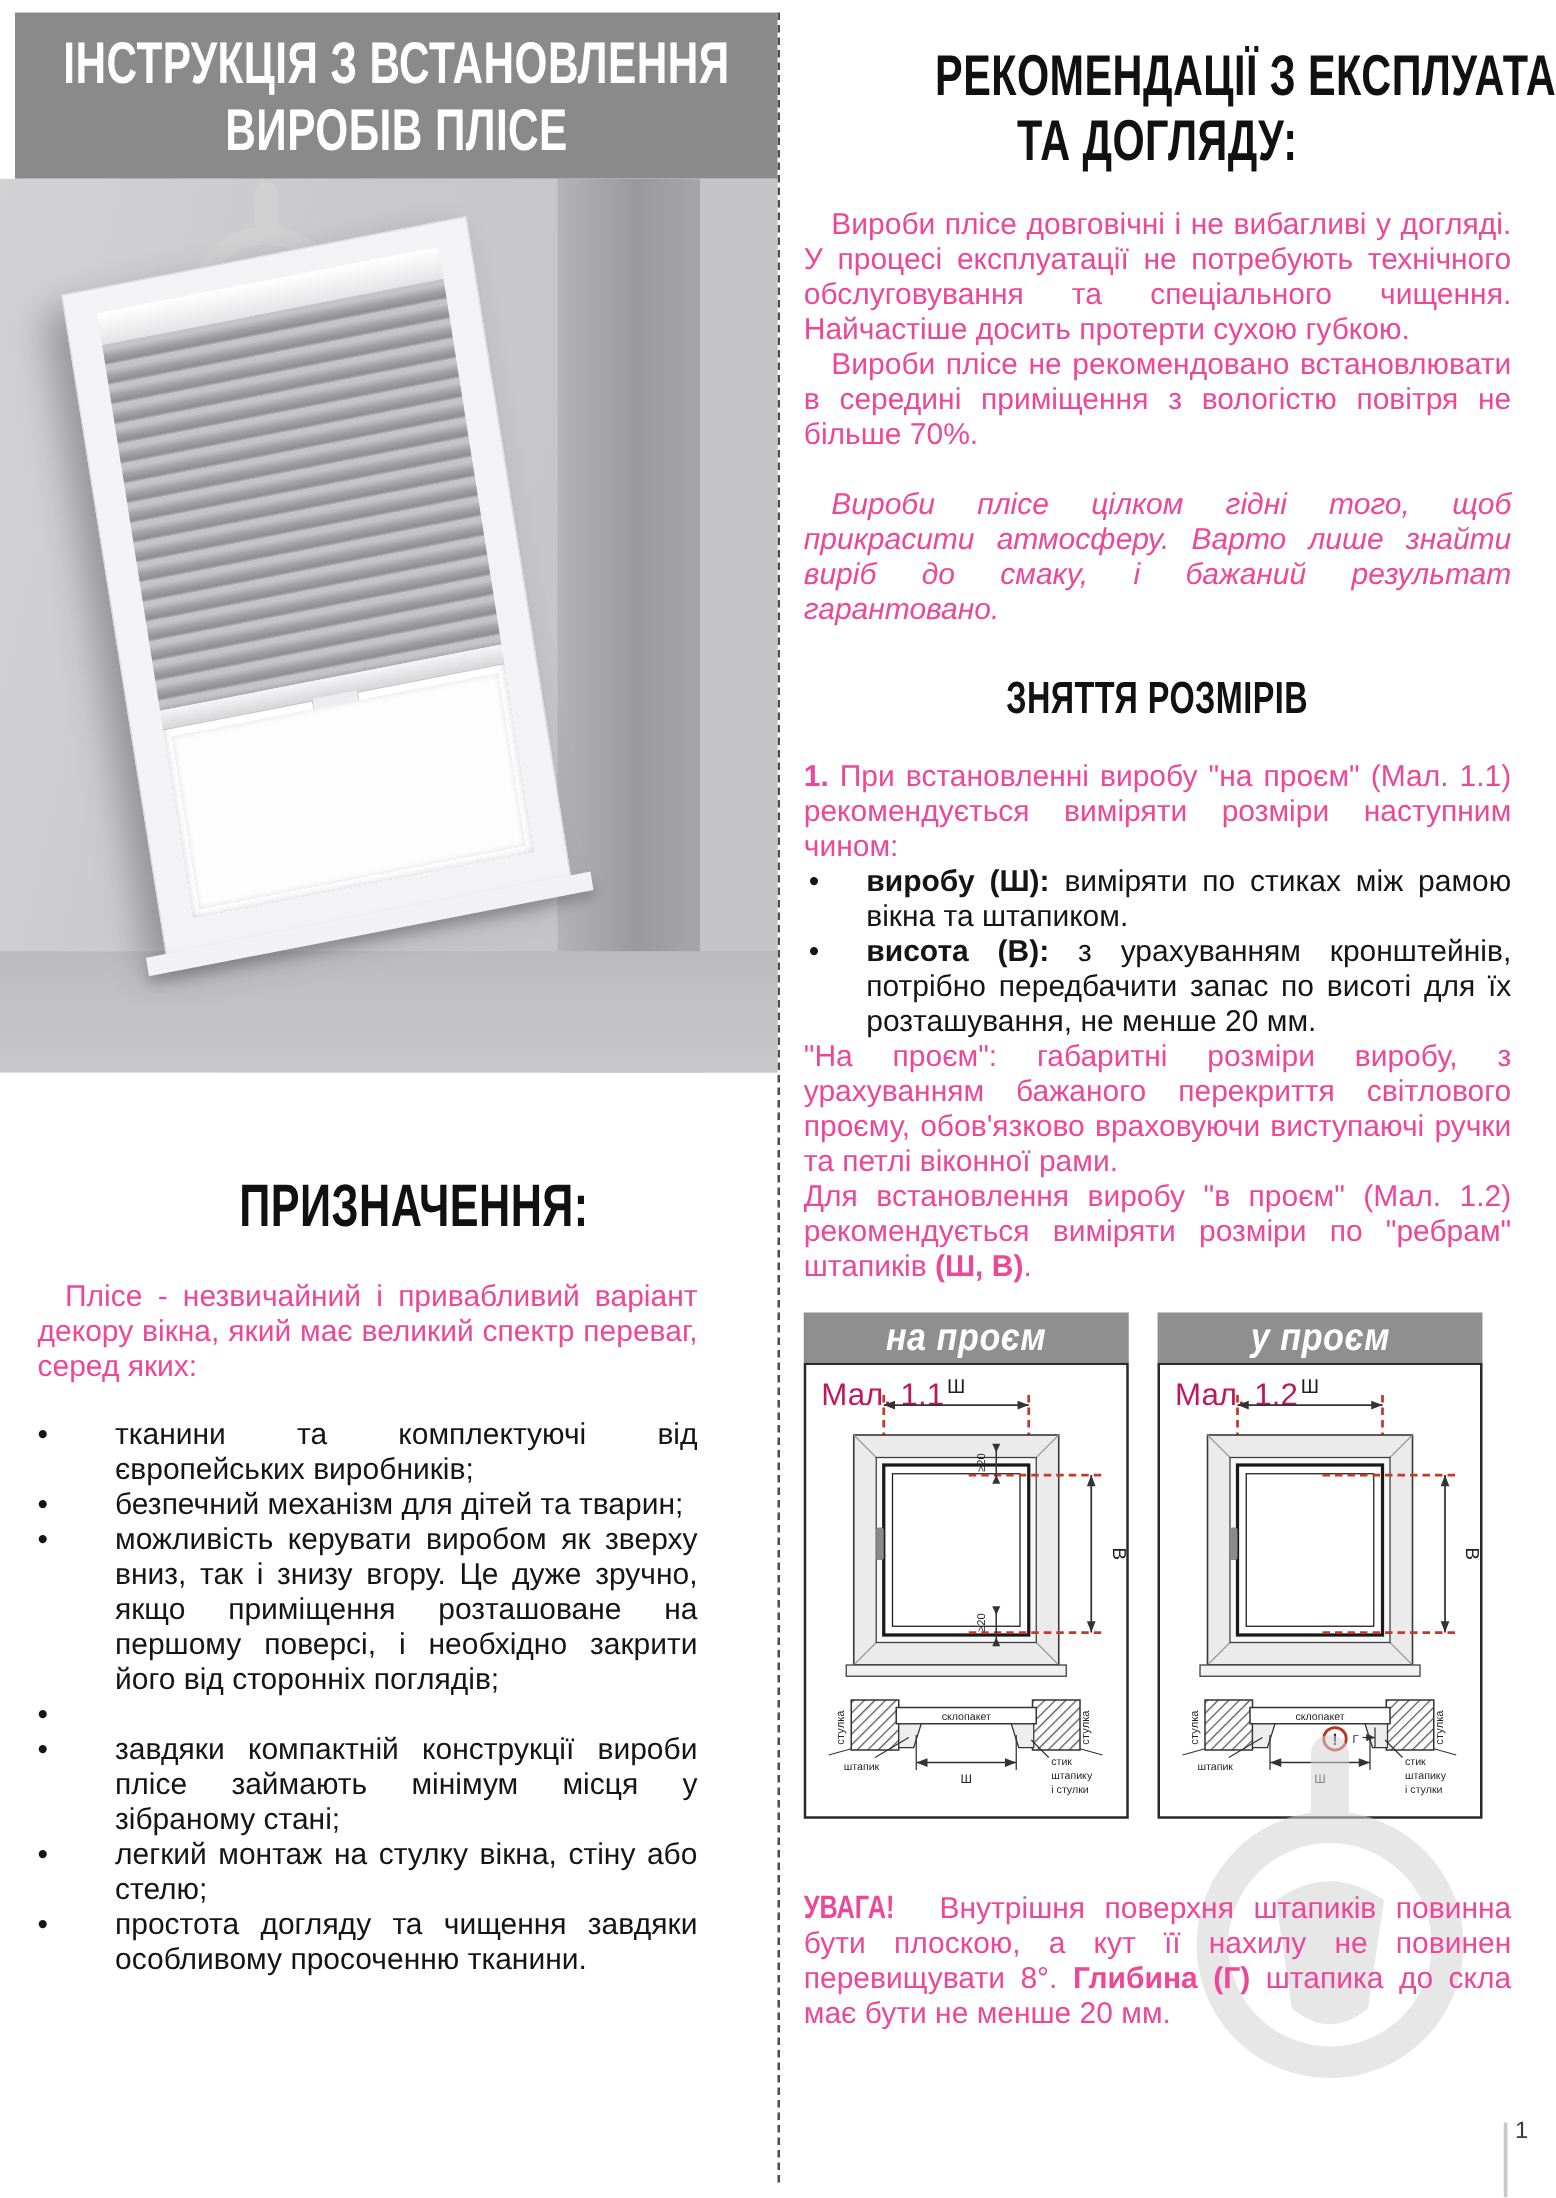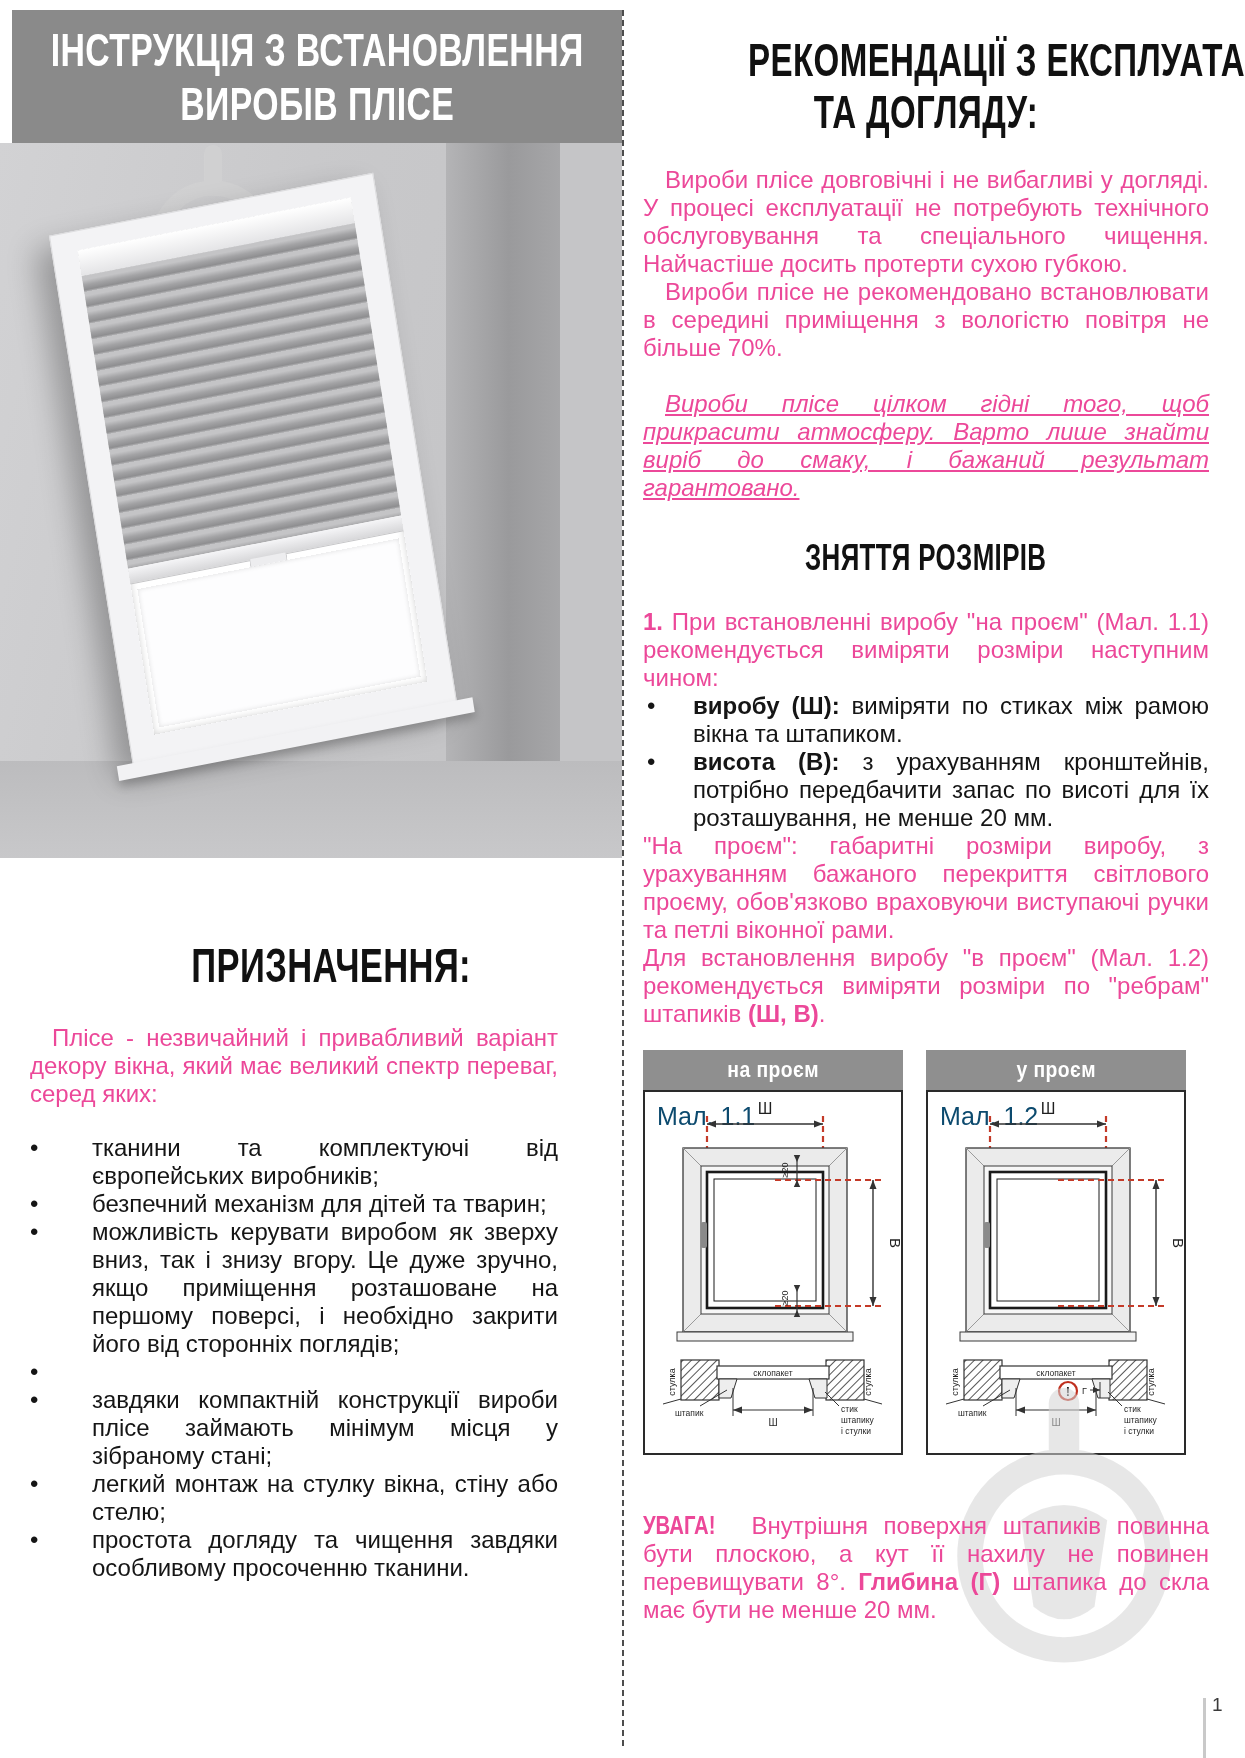--- a/index.html
+++ b/index.html
@@ -2,21 +2,21 @@
 <html><head>
 <meta charset="utf-8">
 <style>
   html,body{margin:0;padding:0;background:#ffffff;}
   .page{position:relative;width:1245px;height:1758px;background:#ffffff;overflow:hidden;
         font-family:"Liberation Sans",sans-serif;color:#151515;}
 
   
   .txt{font-size:24px;line-height:28px;text-align:justify;color:#ec4899;margin:0;}
   .indent{text-indent:22px;}
-  .italic{font-style:italic;text-decoration:underline;}
+  .italic{font-style:italic;}
   b{font-weight:bold;}
 
   
   .cond{display:inline-block;transform:scaleX(0.72);transform-origin:center;white-space:nowrap;
         font-weight:bold;letter-spacing:0.5px;}
   .sec-title{text-align:center;font-weight:bold;color:#111;}
 
   
   .separator{position:absolute;left:622px;top:10px;height:1736px;width:0;
              border-left:2px dashed #4d4d4d;}
@@ -76,24 +76,24 @@
   .gap-top{margin-top:28px;}
   .mlist{list-style:none;margin:0;padding:0;}
   .mlist li{display:flex;}
   .mlist .marker{width:46px;flex:none;font-size:24px;line-height:28px;padding-left:4px;}
   .mlist .btext{flex:1;font-size:24px;line-height:28px;text-align:justify;}
 
   
   .figures{display:flex;gap:23px;margin-top:22px;}
   .figure{width:260px;}
   .fig-header{height:40px;background:#8f8f8f;color:#fff;display:flex;align-items:center;justify-content:center;
-              font-size:22px;font-weight:bold;}
+              font-size:31px;font-weight:bold;font-style:italic;}
   .fig-header .cond{transform:scaleX(0.88);}
   .fig-body{position:relative;height:365px;border:2px solid #2a2a2a;background:#fff;box-sizing:border-box;}
-  .fig-label{position:absolute;left:12px;top:10px;font-size:25px;color:#0c4a6e;}
+  .fig-label{position:absolute;left:12px;top:10px;font-size:25px;color:#be185d;}
   .fig-svg{position:absolute;left:0;top:0;width:256px;height:361px;}
   svg text{font-family:"Liberation Sans",sans-serif;fill:#1f1f1f;}
 
   
   .warning{position:relative;z-index:3;margin-top:56px;}
   .cond-b{display:inline-block;transform:scaleX(0.78);transform-origin:left center;font-weight:bold;
           font-size:26px;}
 
   
   .pn-line{position:absolute;left:1203px;top:1698px;width:3px;height:60px;background:#c9c9c9;}

